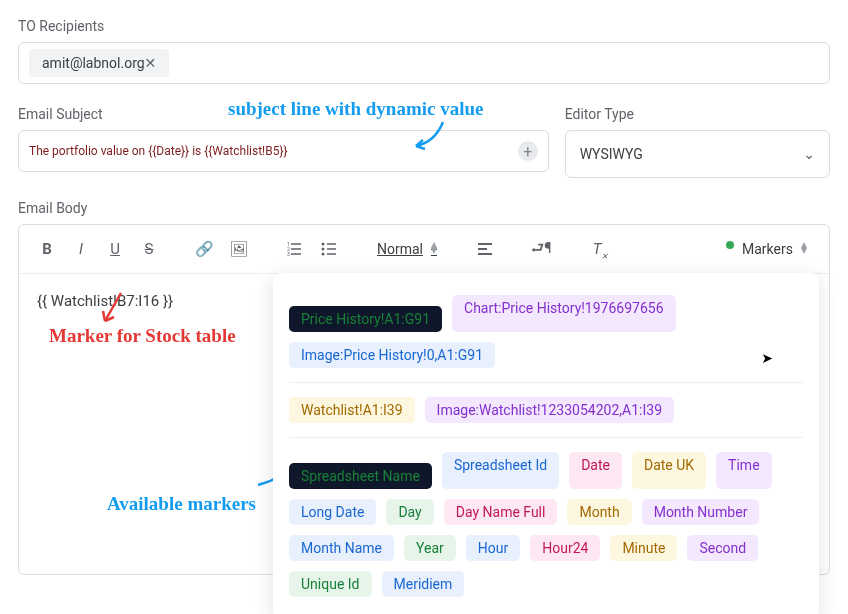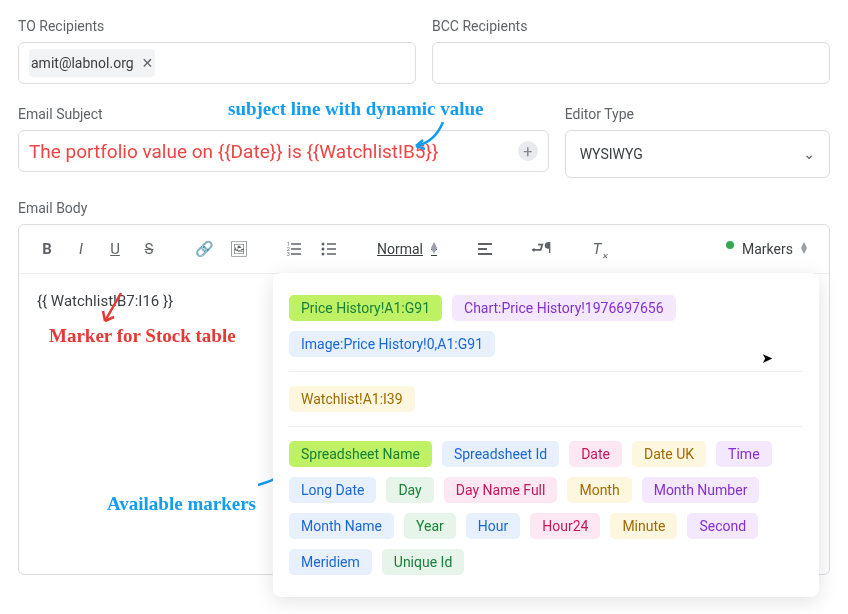--- a/index.html
+++ b/index.html
@@ -1,45 +1,45 @@
 <!DOCTYPE html>
 <html><head>
 <meta charset="utf-8">
 <style>
 * { box-sizing: border-box; margin: 0; padding: 0; }
 body { font-family: -apple-system, BlinkMacSystemFont, "Segoe UI", Roboto, sans-serif; background: #fff; color: #3c4043; width: 848px; height: 614px; padding: 18px; font-size: 14px; }
 .row { display: flex; gap: 16px; margin-bottom: 22px; }
 .field { flex: 1; }
 .field-label { font-size: 14px; color: #5f6368; margin-bottom: 8px; display: block; }
 .input-box { border: 1px solid #dadce0; border-radius: 6px; height: 42px; padding: 6px 10px; display: flex; align-items: center; background: #fff; }
-.chip { background: #f1f3f4; border-radius: 4px; padding: 6px 2px; display: inline-flex; align-items: center; gap: 8px; font-size: 14px; color: #3c4043; }
+.chip { background: #f1f3f4; border-radius: 4px; padding: 6px 13px; display: inline-flex; align-items: center; font-size: 14px; color: #3c4043; }
 .chip-x { color: #5f6368; font-size: 14px; cursor: pointer; }
 .subject-row { position: relative; }
-.subject-input { flex: 1; color: #ef4444; font-size: 19px; }
+.subject-input { flex: 1; color: #7f1d1d; font-size: 12px; }
 .plus-circle { width: 20px; height: 20px; border-radius: 50%; background: #e8eaed; color: #80868b; display: flex; align-items: center; justify-content: center; font-size: 16px; cursor: pointer; }
 .select-box { border: 1px solid #dadce0; border-radius: 6px; height: 48px; padding: 0 14px; display: flex; align-items: center; justify-content: space-between; background: #fff; cursor: pointer; }
 .chevron { color: #5f6368; }
 .annotation-blue { font-family: "Comic Sans MS", cursive; color: #139cf0; font-weight: bold; font-size: 19px; position: absolute; }
 .annotation-red { font-family: "Comic Sans MS", cursive; color: #e53935; font-weight: bold; font-size: 19px; position: absolute; }
 .editor-container { border: 1px solid #dadce0; border-radius: 6px; position: relative; }
 .toolbar { display: flex; align-items: center; padding: 10px 14px; gap: 6px; border-bottom: 1px solid #eee; }
 .tb-btn { width: 28px; height: 28px; display: flex; align-items: center; justify-content: center; color: #5f6368; cursor: pointer; font-size: 15px; }
 .tb-sep { width: 16px; }
 .tb-select { display: flex; align-items: flex-start; gap: 8px; color: #3c4043; cursor: pointer; padding: 0 6px; text-decoration: underline; }
 .tb-spacer { flex: 1; }
 .markers-btn { display: flex; align-items: flex-start; gap: 8px; color: #3c4043; cursor: pointer; padding: 4px 8px; }
 .dot-green { width: 8px; height: 8px; background: #34a853; border-radius: 50%; }
 .sort-icon { color: #9aa0a6; font-size: 12px; display:flex; flex-direction:column; line-height:6px;}
 .editor-body { padding: 18px; min-height: 300px; position: relative; }
 .body-text { font-size: 15px; color: #3c4043; }
 .markers-panel { position: absolute; right: 10px; top: 48px; width: 546px; background: #fff; border-radius: 8px; box-shadow: 0 4px 20px rgba(0,0,0,0.12); padding: 16px; z-index: 10; }
 .marker-group { display: flex; flex-wrap: wrap; gap: 10px; padding: 6px 0; }
 .marker-sep { border-top: 1px solid #eceff1; margin: 8px 0; }
 .tag { padding: 5px 12px; border-radius: 5px; font-size: 14px; cursor: pointer; white-space: nowrap; }
-.c-teal { background: #bef264; color: #188038; }
+.c-teal { background: #0f172a; color: #188038; margin-top: 11px; }
 .c-purple { background: #f3e8fd; color: #8430ce; }
 .c-blue { background: #e8f0fe; color: #1967d2; }
 .c-yellow { background: #fef7e0; color: #a06a00; }
 .c-pink { background: #fde7f3; color: #c2185b; }
 .c-green { background: #e6f4ea; color: #188038; }
 .arrow-svg { position: absolute; }
 .bold{font-weight:700}.italic{font-style:italic}.underline{text-decoration:underline}.strike{text-decoration:line-through}
 .cursor-img { position:absolute; right:56px; top:76px; font-size:14px; color:#000; z-index:20;}
 </style>
 </head>
@@ -47,24 +47,20 @@
 
 <div class="row">
   <div class="field">
     <label class="field-label">TO Recipients</label>
     <div class="input-box">
       <span class="chip">
         <span>amit@labnol.org</span>
         <span class="chip-x">✕</span>
       </span>
     </div>
-  </div>
-  <div class="field">
-    <label class="field-label">BCC Recipients</label>
-    <div class="input-box"></div>
   </div>
 </div>
 
 <div class="row subject-row">
   <div class="field" style="flex:2">
     <label class="field-label">Email Subject</label>
     <div class="input-box">
       <span class="subject-input">The portfolio value on {{Date}} is {{Watchlist!B5}}</span>
       <span class="plus-circle">+</span>
     </div>
@@ -145,41 +141,42 @@
 
   <div class="markers-panel">
     <div class="marker-group" id="mg1">
         <span class="tag c-teal">Price History!A1:G91</span>
         <span class="tag c-purple">Chart:Price History!1976697656</span>
         <span class="tag c-blue">Image:Price History!0,A1:G91</span>
       </div>
     <div class="marker-sep"></div>
     <div class="marker-group" id="mg2">
         <span class="tag c-yellow">Watchlist!A1:I39</span>
+        <span class="tag c-purple">Image:Watchlist!1233054202,A1:I39</span>
       </div>
     <div class="marker-sep"></div>
     <div class="marker-group" id="mg3">
         <span class="tag c-teal">Spreadsheet Name</span>
         <span class="tag c-blue">Spreadsheet Id</span>
         <span class="tag c-pink">Date</span>
         <span class="tag c-yellow">Date UK</span>
         <span class="tag c-purple">Time</span>
         <span class="tag c-blue">Long Date</span>
         <span class="tag c-green">Day</span>
         <span class="tag c-pink">Day Name Full</span>
         <span class="tag c-yellow">Month</span>
         <span class="tag c-purple">Month Number</span>
         <span class="tag c-blue">Month Name</span>
         <span class="tag c-green">Year</span>
         <span class="tag c-blue">Hour</span>
         <span class="tag c-pink">Hour24</span>
         <span class="tag c-yellow">Minute</span>
         <span class="tag c-purple">Second</span>
+        <span class="tag c-green">Unique Id</span>
         <span class="tag c-blue">Meridiem</span>
-        <span class="tag c-green">Unique Id</span>
       </div>
   </div>
 
   <svg class="arrow-svg" style="top:64px; left:78px" width="40" height="40">
     <path d="M24 4 Q 16 18 8 32" stroke="#e53935" stroke-width="2.5" fill="none"></path>
     <path d="M8 32 L6 22 M8 32 L17 28" stroke="#e53935" stroke-width="2.5" fill="none"></path>
   </svg>
   <span class="annotation-red" style="top:100px; left:30px">Marker for Stock table</span>
 
   <svg class="arrow-svg" style="top:230px; left:235px" width="50" height="34">

